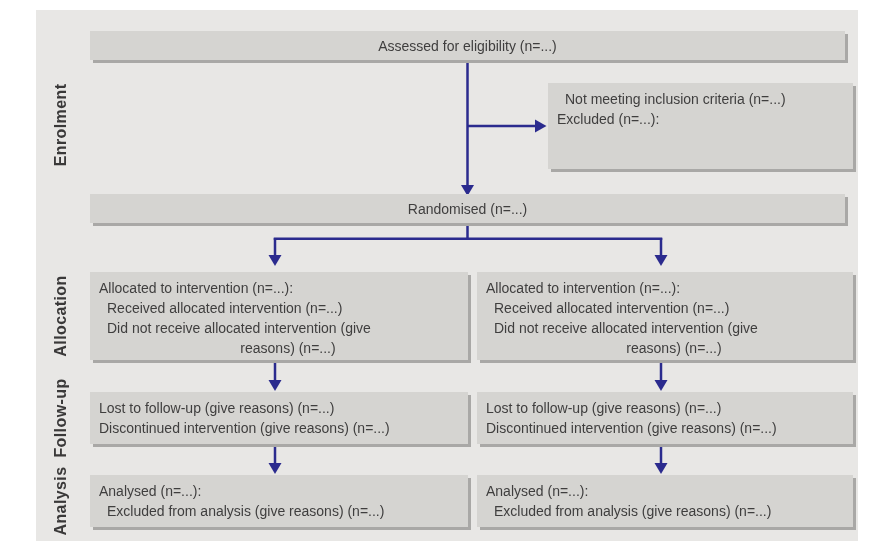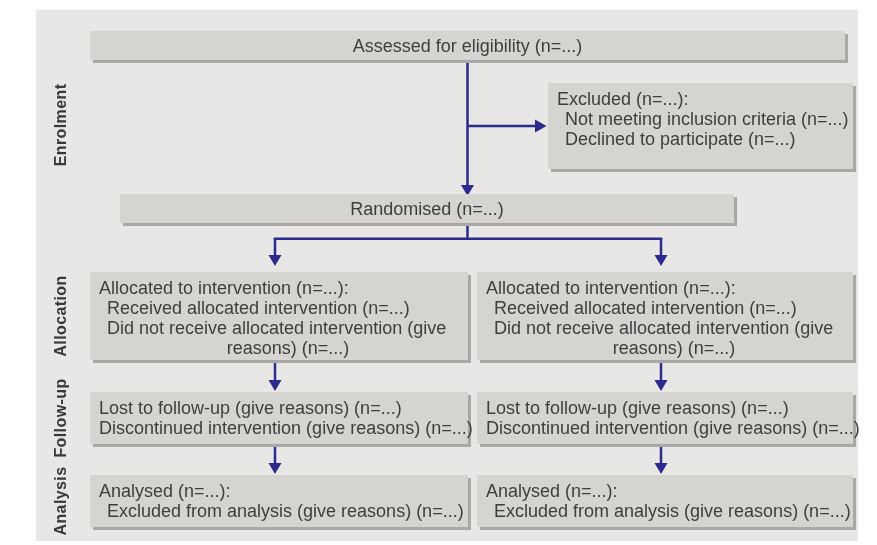--- a/index.html
+++ b/index.html
@@ -9,21 +9,21 @@
   }
   #panel{
     position:absolute;left:36px;top:10px;width:822px;height:531px;
     background:#e8e7e5;
   }
   .fbox{
     position:absolute;
     background:#d5d4d1;
     box-shadow:3px 3px 0 0 #a9a8a6;
     color:#3f3e3e;
-    font-size:18px;
+    font-size:14px;
     line-height:20px;
   }
   .fbox.center{
     display:flex;align-items:center;justify-content:center;
     text-align:center;
   }
   .fbox .bline{white-space:nowrap;}
   .pad{padding:6px 8px 0 9px;}
   .ind1{padding-left:8px;}
   .ind2{padding-left:17px;text-align:center;}
@@ -72,26 +72,25 @@
     <polygon points="268.5,463 281.5,463 275,474"></polygon>
     <path d="M661 444 V 464"></path>
     <polygon points="654.5,463 667.5,463 661,474"></polygon>
   </svg>
 
   <div class="fbox center" style="left:90px;top:31px;width:755px;height:29px;">
     <span class="bline">Assessed for eligibility (n=...)</span>
   </div>
 
   <div class="fbox pad" style="left:548px;top:83px;width:288px;height:80px;">
+    <div class="bline ind1">Not meeting inclusion criteria (n=...)</div>
     <div class="bline">Excluded (n=...):</div>
-    <div class="bline ind1">Not meeting inclusion criteria (n=...)</div>
-    <div class="bline ind1">Declined to participate (n=...)</div>
   </div>
 
-  <div class="fbox center" style="left:90px;top:194px;width:614px;height:29px;margin-left:30px;">
+  <div class="fbox center" style="left:90px;top:194px;width:755px;height:29px;">
     <span class="bline">Randomised (n=...)</span>
   </div>
 
   <div class="fbox pad" style="left:90px;top:272px;width:361px;height:82px;">
     <div class="bline">Allocated to intervention (n=...):</div>
     <div class="bline ind1">Received allocated intervention (n=...)</div>
     <div class="bline ind1">Did not receive allocated intervention (give</div>
     <div class="bline ind2">reasons) (n=...)</div>
   </div>
 

